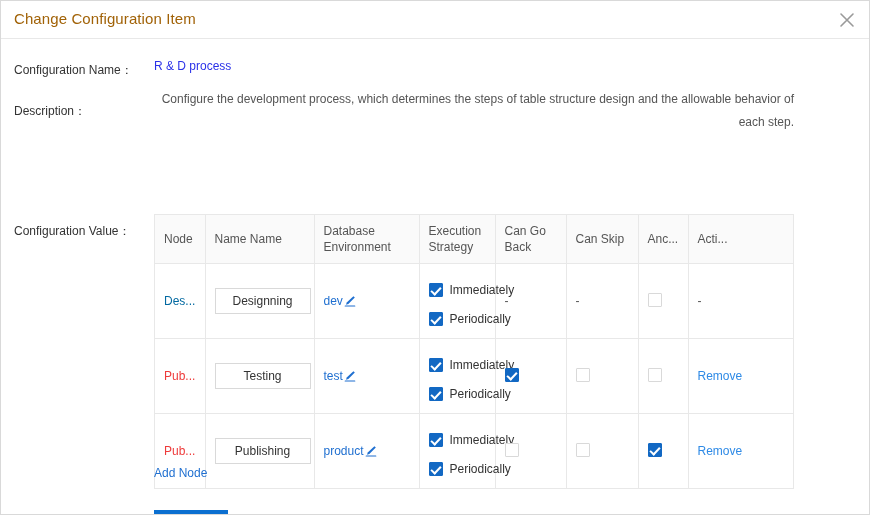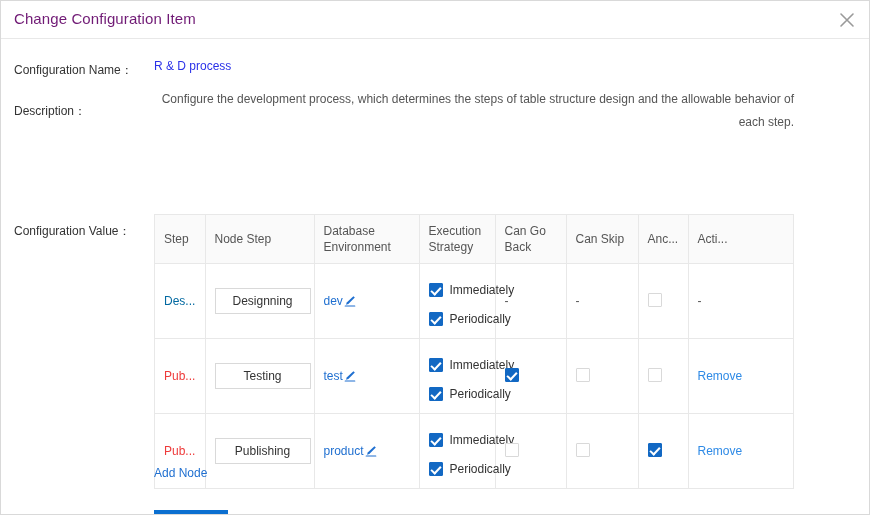--- a/index.html
+++ b/index.html
@@ -26,21 +26,21 @@
     position: relative;
     height: 38px;
     border-bottom: 1px solid #e8e8e8;
     box-sizing: border-box;
   }
   .dialog-title {
     position: absolute;
     left: 13px;
     top: 9px;
     font-size: 15px;
-    color: #701a75;
+    color: #a16207;
     letter-spacing: .1px;
   }
   .close-btn {
     position: absolute;
     right: 10px;
     top: 7px;
     width: 24px;
     height: 24px;
     cursor: pointer;
     color: #999999;
@@ -264,22 +264,22 @@
     </div>
 
     <div class="form-row">
       <div class="form-label" style="top:184px;">Configuration Value：</div>
     </div>
 
     <div class="cfg-table-wrap">
       <table class="cfg-table">
         <thead>
           <tr>
-            <th class="col-step">Step</th>
-            <th class="col-node">Node Step</th>
+            <th class="col-step">Node</th>
+            <th class="col-node">Name Name</th>
             <th class="col-db">Database Environment</th>
             <th class="col-exec">Execution Strategy</th>
             <th class="col-cangoback">Can Go Back</th>
             <th class="col-canskip">Can Skip</th>
             <th class="col-anc">Anc...</th>
             <th class="col-acti">Acti...</th>
           </tr>
         </thead>
         <tbody>
             <tr>

